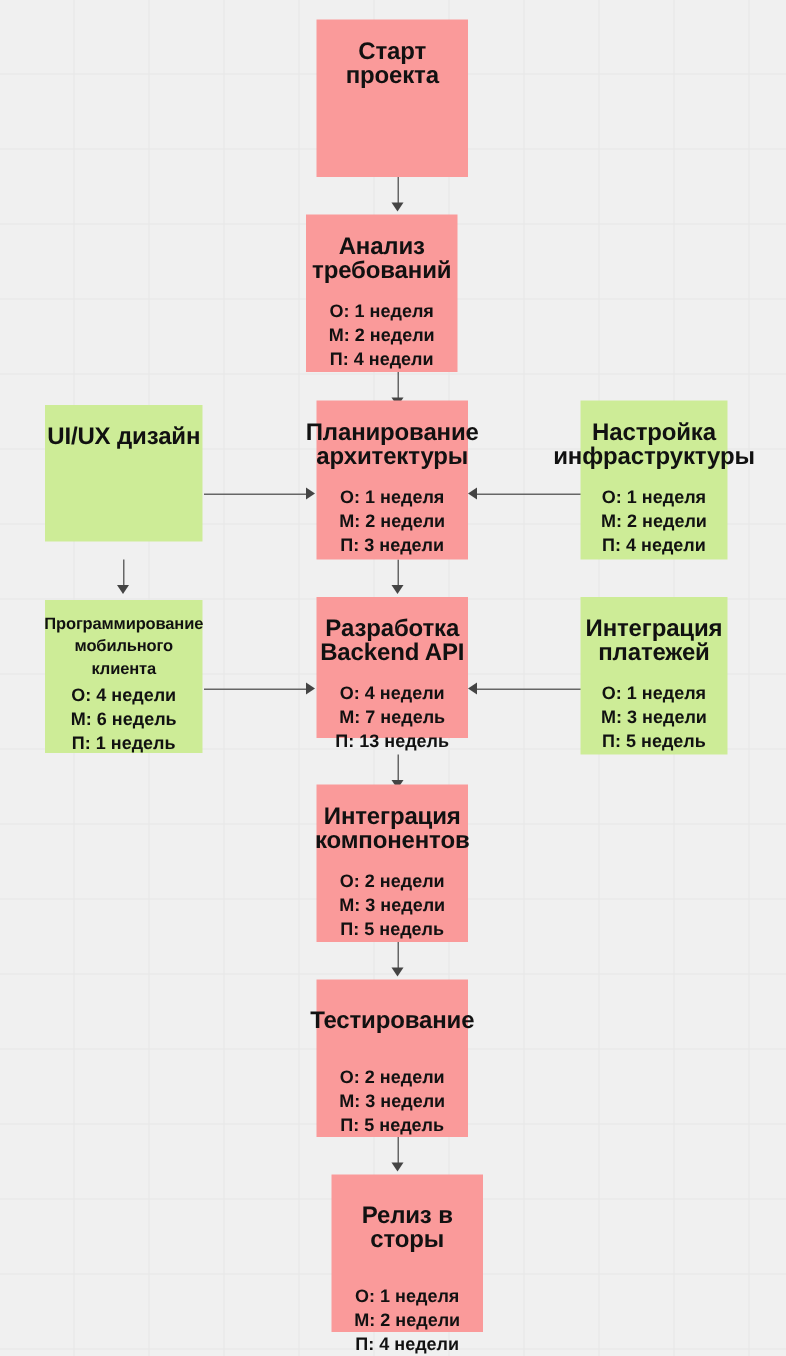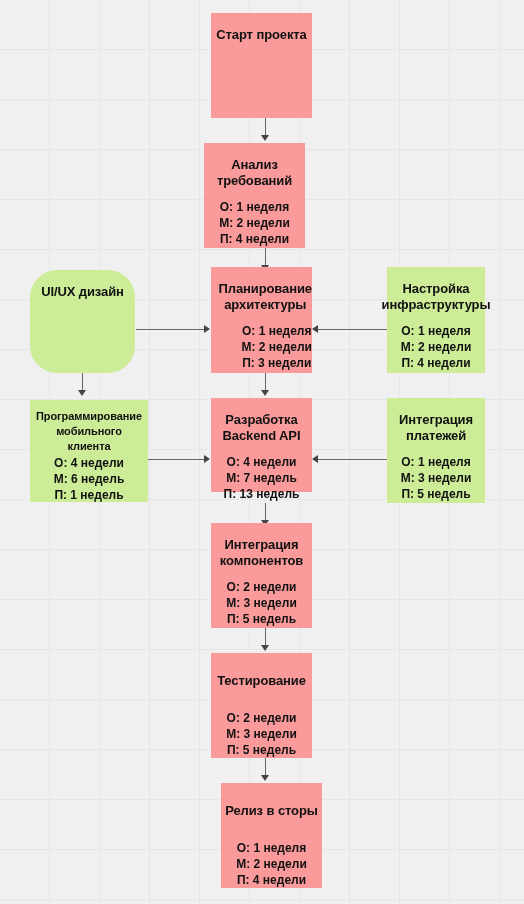--- a/index.html
+++ b/index.html
@@ -32,21 +32,21 @@
     justify-content: flex-start;
     text-align: center;
     color: #111111;
     font-weight: bold;
     padding-top: 14px;
   }
   .node.pink { background-color: #fa9a9a; }
   .node.green { background-color: #cdec97; }
 
   .node-title {
-    font-size: 13px;
+    font-size: 16px;
     line-height: 16px;
     font-weight: bold;
     white-space: pre-line;
     letter-spacing: -0.1px;
   }
   .node-metrics {
     margin-top: 10px;
     font-size: 12px;
     line-height: 16px;
     font-weight: bold;
@@ -164,45 +164,45 @@
   <div class="node pink" style="left:204px; top:143px; width:101px; height:105px;">
     <div class="node-title">Анализ
 требований</div>
     <div class="node-metrics">
       <span class="m-line">О: 1 неделя</span>
       <span class="m-line">М: 2 недели</span>
       <span class="m-line">П: 4 недели</span>
     </div>
   </div>
 
-  <div class="node green" style="left:30px; top:270px; width:105px; height:103px;border-radius:27px;">
+  <div class="node green" style="left:30px; top:270px; width:105px; height:91px;">
     <div class="node-title">UI/UX дизайн</div>
   </div>
 
-  <div class="node pink" style="left:211px; top:267px; width:101px; height:106px;align-items:flex-end;">
+  <div class="node pink" style="left:211px; top:267px; width:101px; height:106px;">
     <div class="node-title">Планирование
 архитектуры</div>
     <div class="node-metrics">
       <span class="m-line">О: 1 неделя</span>
       <span class="m-line">М: 2 недели</span>
       <span class="m-line">П: 3 недели</span>
     </div>
   </div>
 
   <div class="node green" style="left:387px; top:267px; width:98px; height:106px;">
     <div class="node-title">Настройка
 инфраструктуры</div>
     <div class="node-metrics">
       <span class="m-line">О: 1 неделя</span>
       <span class="m-line">М: 2 недели</span>
       <span class="m-line">П: 4 недели</span>
     </div>
   </div>
 
-  <div class="node green tight" style="left:30px; top:400px; width:118px; height:102px;">
+  <div class="node green tight" style="left:30px; top:400px; width:105px; height:102px;">
     <div class="node-title" style="font-size:11px; line-height:15px;">Программирование
 мобильного
 клиента</div>
     <div class="node-metrics">
       <span class="m-line">О: 4 недели</span>
       <span class="m-line">М: 6 недель</span>
       <span class="m-line">П: 1 недель</span>
     </div>
   </div>
 

